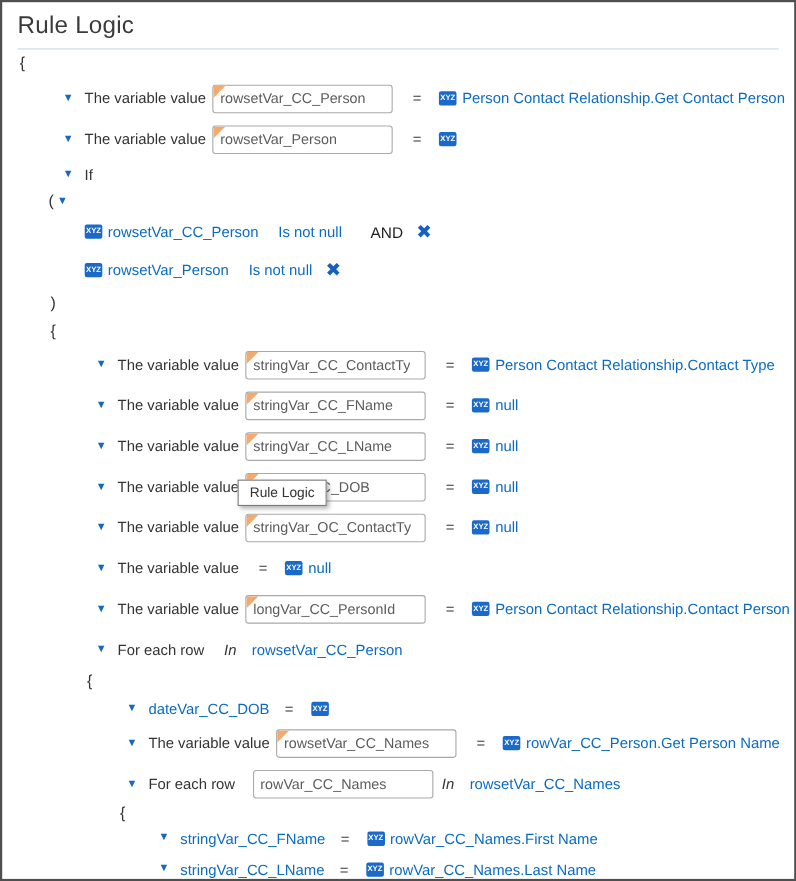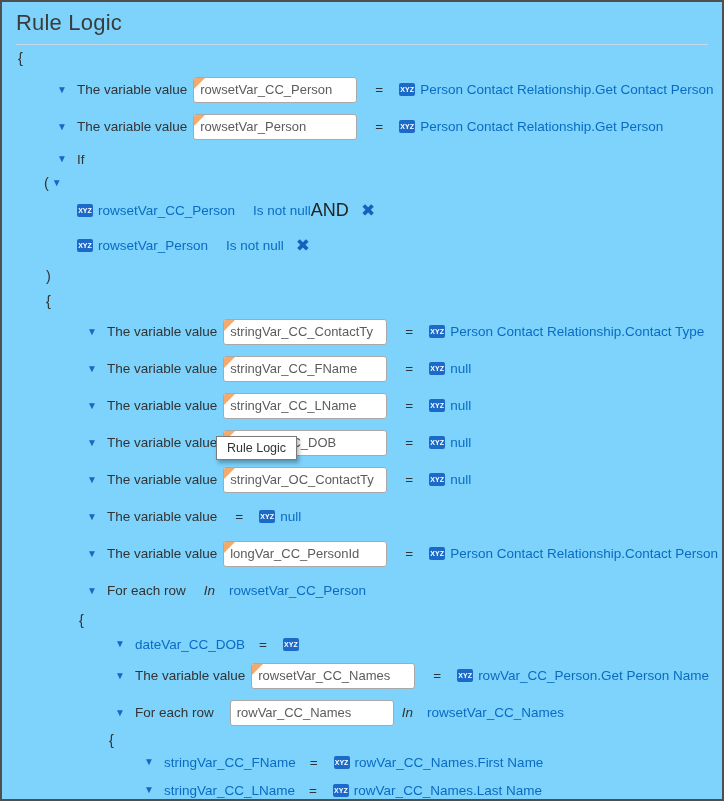--- a/index.html
+++ b/index.html
@@ -2,21 +2,21 @@
 <html><head>
 <meta charset="utf-8">
 <style>
   * { box-sizing: border-box; margin: 0; padding: 0; }
   html,body { background:#e8e8e8; }
   body { font-family: "Liberation Sans", "DejaVu Sans", sans-serif; }
 
   .page {
     position: relative;
     width: 724px; height: 801px;
-    background: #7dd3fc;
+    background: #ffffff;
     border: 2px solid #4f4f4f;
     overflow: hidden;
   }
 
   .header { padding: 7px 14px 0 14px; }
   .page-title {
     font-size: 22px; line-height: 28px;
     font-weight: 300; color: #3b3b3b;
     letter-spacing: .2px;
   }
@@ -53,21 +53,21 @@
   .xyz {
     display: inline-flex; align-items: center; justify-content: center;
     min-width: 16px; height: 13px; padding: 0 1px;
     background: #1b6ac9; border-radius: 2px;
     color: #fff; font-size: 7px; font-weight: bold; line-height: 1;
     margin-right: 5px; flex: 0 0 auto;
   }
 
   .link { font-size: 13.5px; color: #0b6bc3; cursor: pointer; }
   .op   { font-size: 13.5px; color: #0b6bc3; margin-left: 18px; cursor: pointer; text-align: right; }
-  .and-label { font-size: 18px; color: #222; }
+  .and-label { font-size: 14px; color: #222; margin-left: 26px; }
   .in-label  { font-size: 13.5px; color: #333; margin-left: 4px; margin-right: 14px; font-style: italic; }
 
   .del {
     color: #1462bd; font-size: 17px; font-weight: bold; line-height: 1;
     margin-left: 12px; cursor: pointer;
   }
 
   .tooltip {
     position: absolute; left: 214px; top: 434px; z-index: 5;
     background: #fff; border: 1px solid #7a7a7a;
@@ -102,21 +102,20 @@
       </div>
       <div class="row" style="padding-left: 55px; height: 37px;">
         <span class="caret">▼</span>
         <span class="label">The variable value</span>
         <span class="input-box">
           <span class="corner"></span>
           <span class="input-text">rowsetVar_Person</span>
         </span>
         <span class="eq">=</span>
         <span class="xyz">XYZ</span>
-        <span class="link">Person Contact Relationship.Get Person</span>
       </div>
       <div class="row" style="padding-left: 55px; height: 28px;">
         <span class="caret">▼</span>
         <span class="label">If</span>
       </div>
       <div class="row" style="padding-left: 42px; height: 20px;">
         <span class="brace-glyph">(</span>
         <span class="caret paren-caret">▼</span>
       </div>
       <div class="row" style="padding-left: 75px; height: 35px;">

